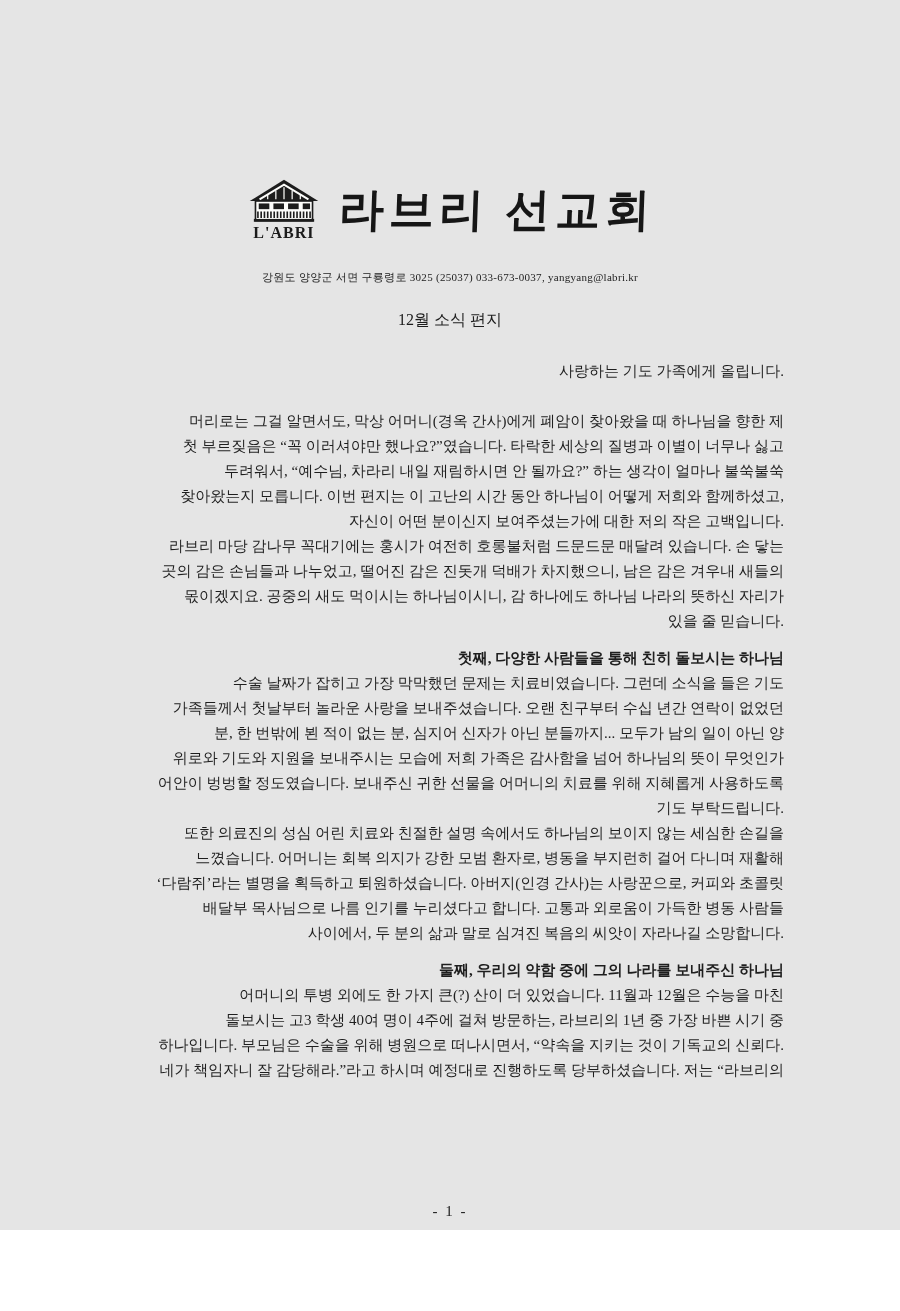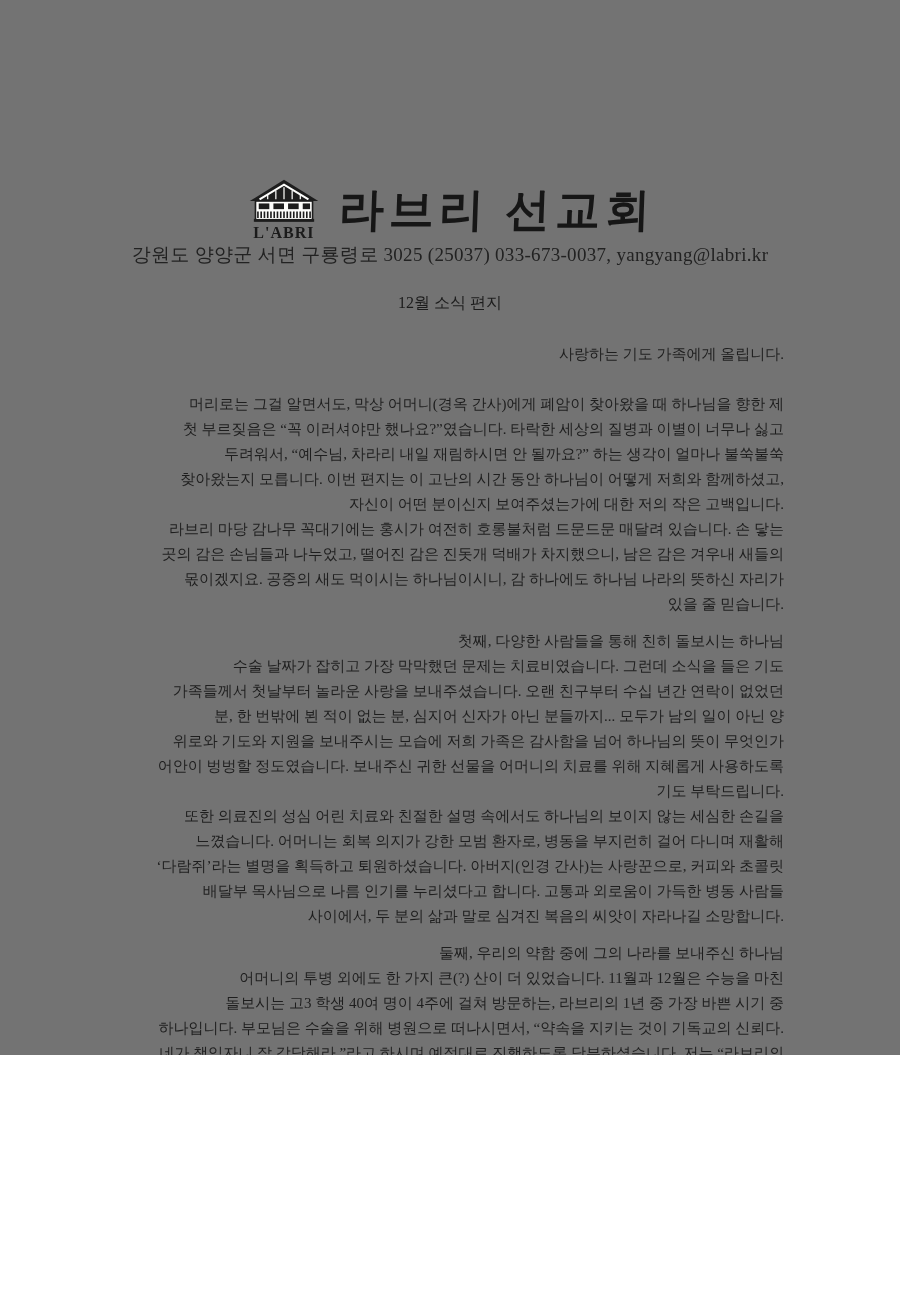--- a/index.html
+++ b/index.html
@@ -3,50 +3,50 @@
 <meta charset="utf-8">
 <style>
   html, body { margin: 0; padding: 0; }
   body {
     width: 900px; height: 1311px;
     background: #ffffff;
     font-family: "Liberation Serif", "DejaVu Serif", serif;
   }
   .page {
     position: relative;
-    width: 900px; height: 1055px;
-    background: #737373;
+    width: 900px; height: 1230px;
+    background: #e5e5e5;
     color: #1c1c1c;
     overflow: hidden;
   }
   .header { text-align: center; padding-top: 178px; }
   .logo-row {
     display: flex; justify-content: center; align-items: center;
     gap: 16px; height: 64px;
   }
   .house-block { display: flex; flex-direction: column; align-items: center; width: 78px; }
   .house-block svg { display: block; }
   .latin-name {
     font-weight: bold; font-size: 16px; letter-spacing: 1px;
     margin-top: 1px; color: #1b1b1b;
   }
   .korean-calligraphy {
     font-size: 45px; font-weight: bold; letter-spacing: 5px;
     color: #161616; transform: skewX(-2deg);
     font-family: "Liberation Serif", "DejaVu Serif", serif;
   }
-  .address-line { margin-top: 0; font-size: 19px; letter-spacing: 0.3px; color: #222; }
+  .address-line { margin-top: 28px; font-size: 11px; letter-spacing: 0.3px; color: #222; }
   .letter-title { margin-top: 25px; font-size: 16px; color: #1c1c1c; font-family: Liberation Serif, serif; }
   .letter-body {
     width: 664px; margin: 28px auto 0 120px;
     font-size: 15px; line-height: 25px; text-align: right; color: #1e1e1e;
   }
   .greeting { text-indent: 15px; margin: 0 0 25px 0; }
   .para { text-indent: 15px; white-space: pre-line; margin: 0; }
-  .heading { font-weight: normal; text-indent: 15px; margin: 12px 0 0 0; }
+  .heading { font-weight: bold; text-indent: 15px; margin: 12px 0 0 0; }
   .page-number {
     position: absolute; left: 0; right: 0; top: 1203px;
     text-align: center; font-size: 15px; letter-spacing: 2px; color: #222;
   }
 </style>
 </head>
 <body>
 
 <div class="page">
 

